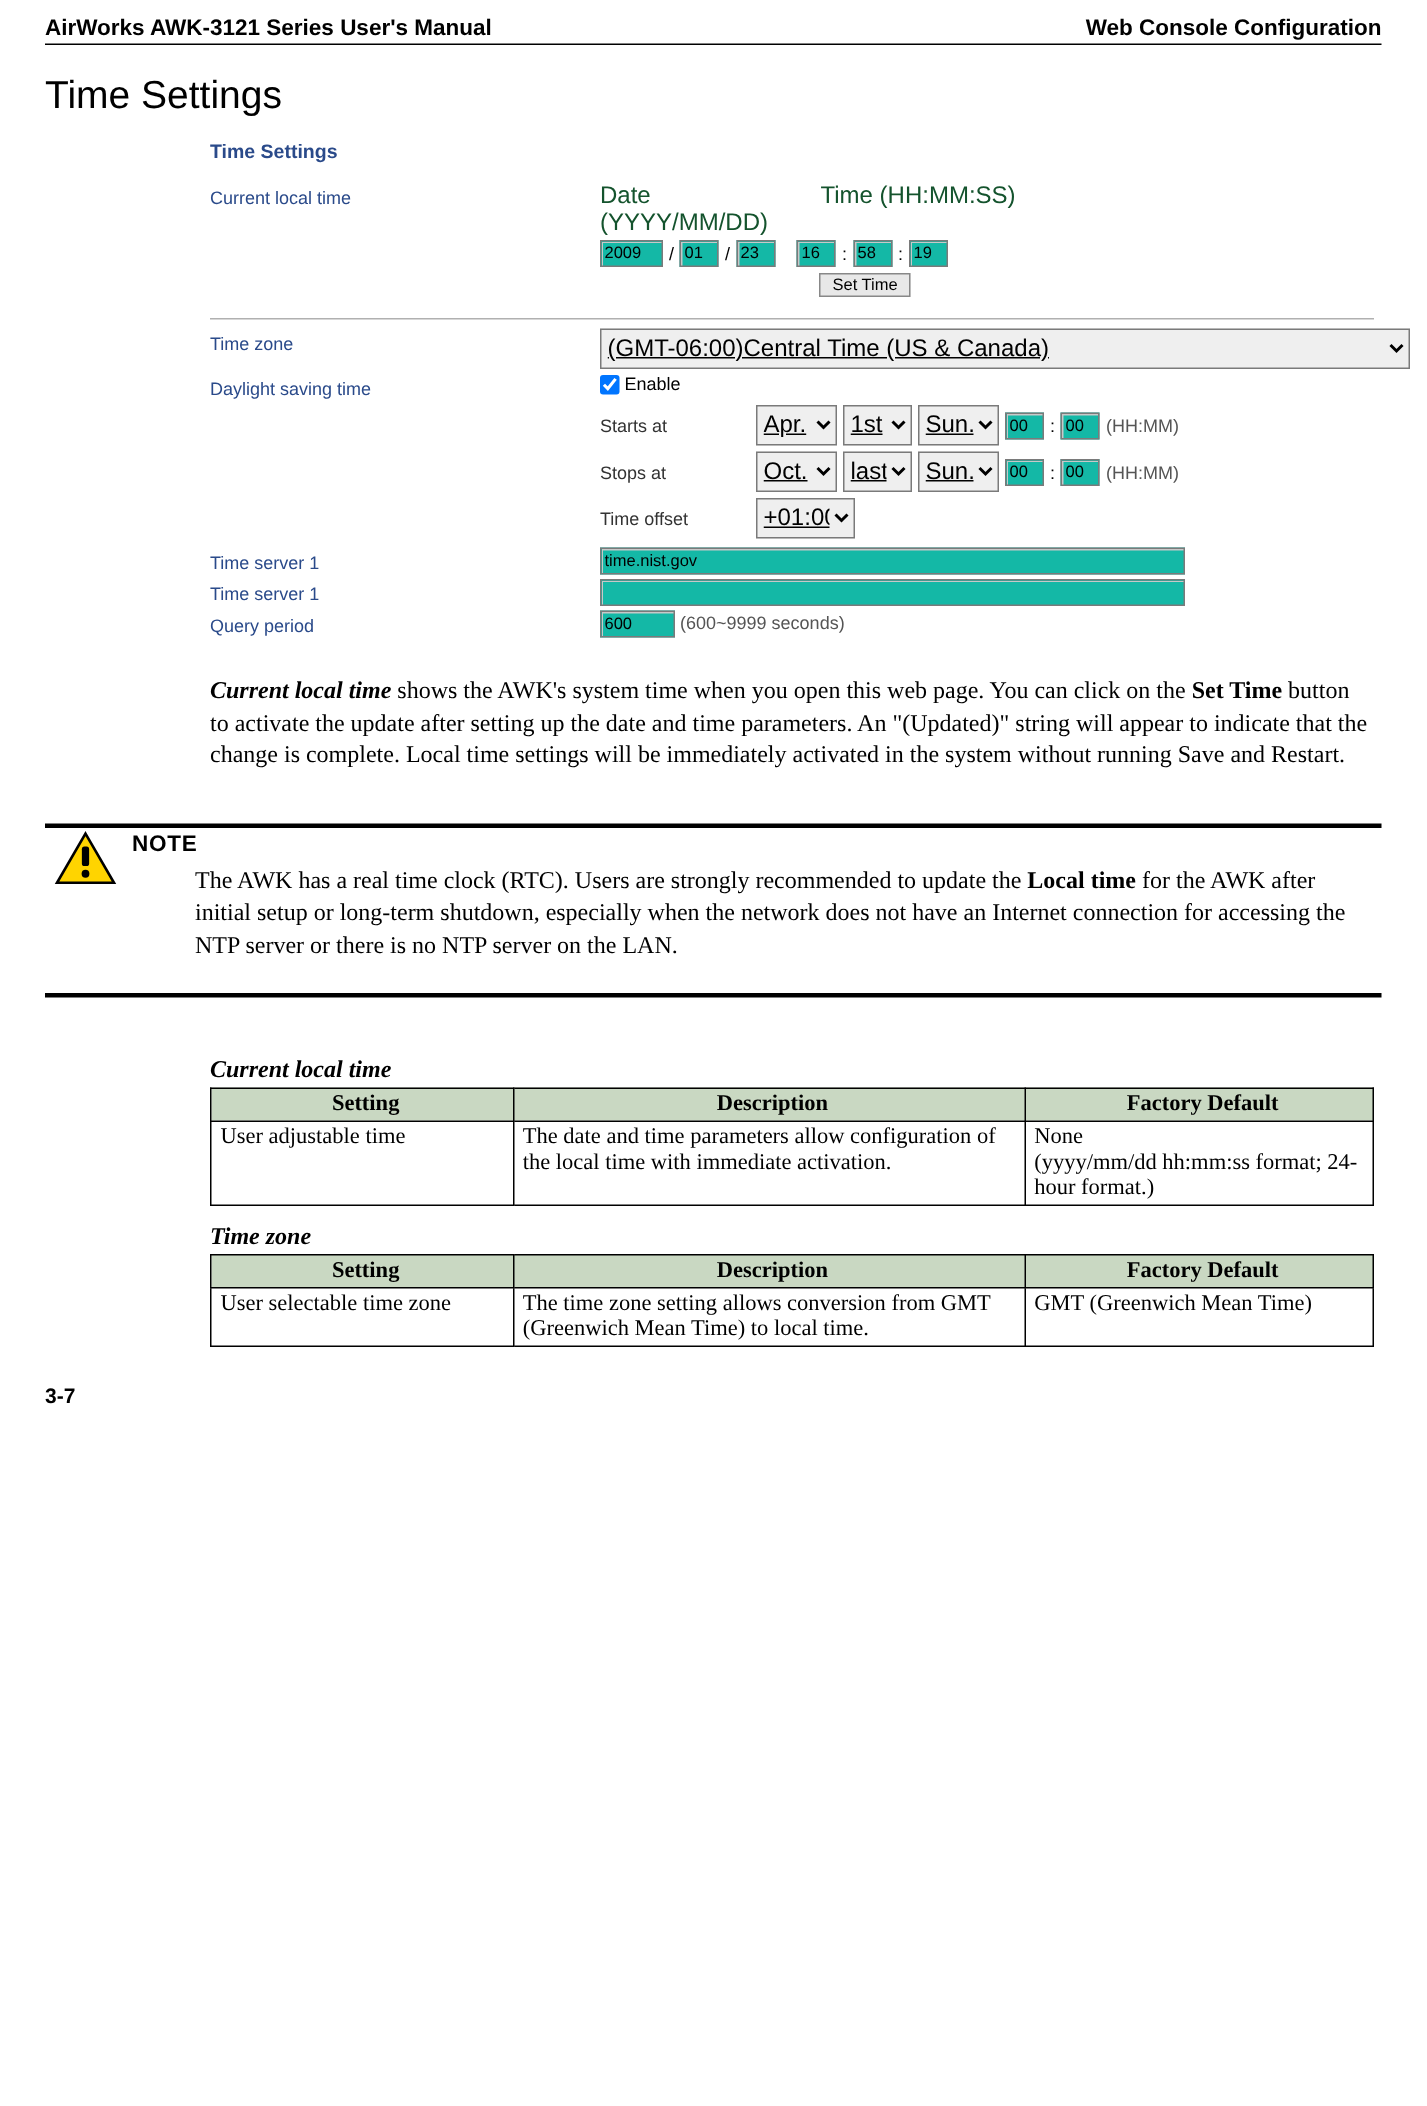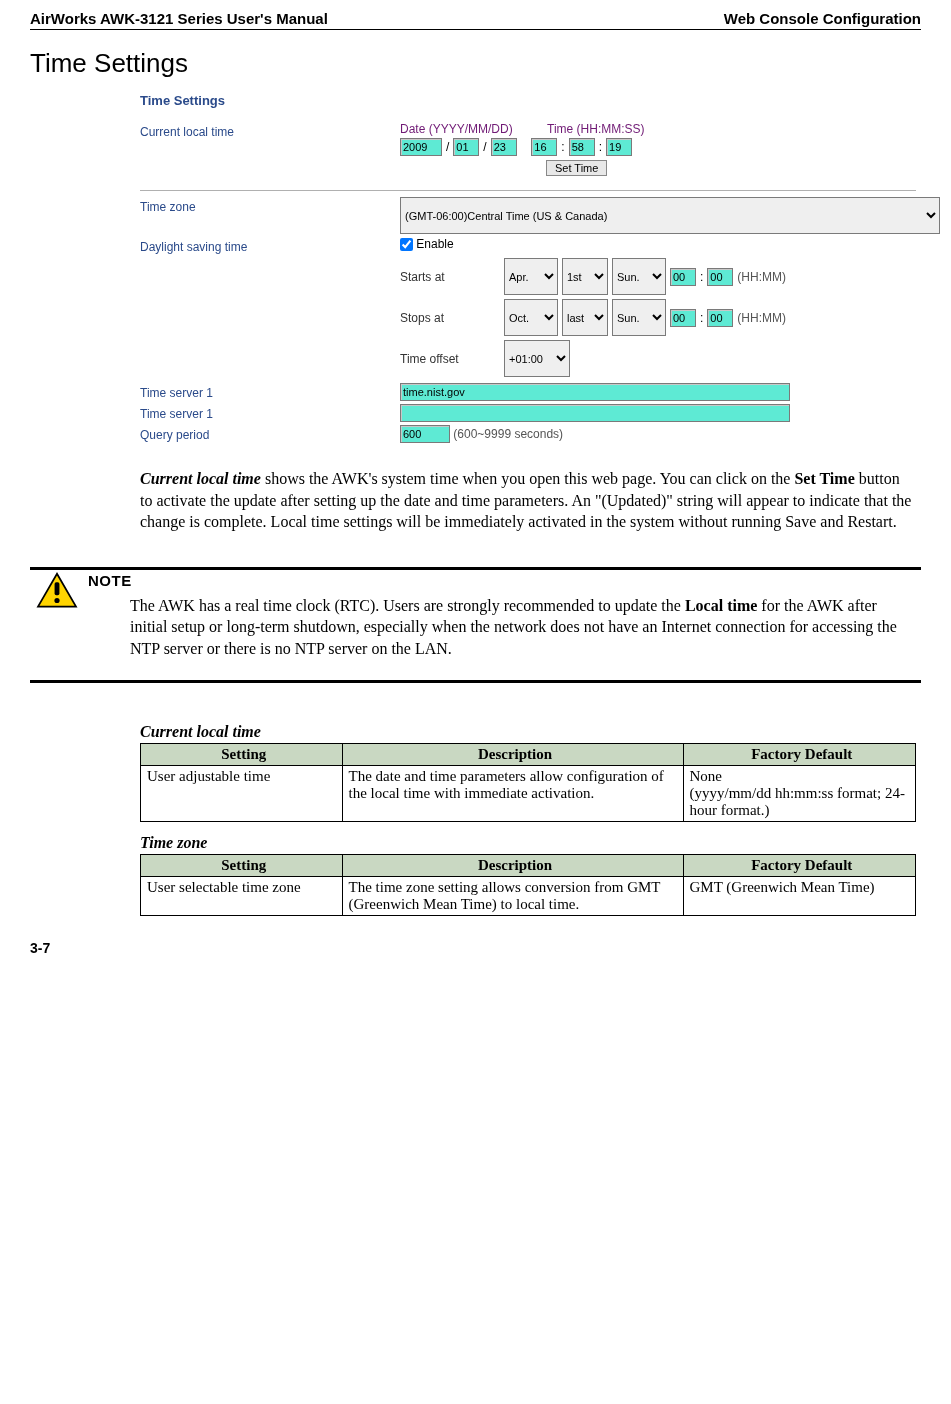--- a/index.html
+++ b/index.html
@@ -46,29 +46,29 @@
     color: #2a4a8a;
     font-family: Verdana, Arial, sans-serif;
     font-weight: bold;
     font-size: 13px;
     margin-bottom: 14px;
   }
   .panel-row { display: flex; align-items: flex-start; font-family: Verdana, Arial, sans-serif; font-size: 12px; margin: 3px 0; }
   .panel-label { color: #2a4a8a; width: 260px; flex-shrink: 0; padding-top: 3px; }
   .panel-cell { flex: 1; }
   .date-head { display: flex; gap: 2px; margin-bottom: 2px; }
-  .date-head span { color: #701a75; font-size: 12px; }
+  .date-head span { color: #14532d; font-size: 16px; }
   .date-head .d1 { width: 145px; }
   .date-inputs { display: flex; align-items: center; gap: 4px; }
-  input.sm { font-family: Verdana, sans-serif; font-size: 11px; border: 1px solid #7a7a7a; background: #5eead4; padding: 1px 2px; height: 18px; box-shadow: inset 1px 1px 0 #c8c8c8; }
+  input.sm { font-family: Verdana, sans-serif; font-size: 11px; border: 1px solid #7a7a7a; background: #14b8a6; padding: 1px 2px; height: 18px; box-shadow: inset 1px 1px 0 #c8c8c8; }
   input.y { width: 42px; }
   input.d { width: 26px; text-align: left; }
   input.wide { width: 390px; }
   input.med { width: 50px; }
-  select.sm { font-family: Verdana, sans-serif; font-size: 11px; border: 1px solid #7a7a7a; background: #efefef; height: 37px; }
+  select.sm { font-family: Verdana, sans-serif; font-size: 16px; border: 1px solid #7a7a7a; background: #efefef; height: 27px; text-decoration: underline; }
   .btn-set {
     font-family: Verdana, sans-serif; font-size: 11px;
     padding: 1px 8px; border: 1px solid #888; background: #e8e8e8;
     margin-top: 4px; margin-left: 146px;
   }
   .thin-rule { border: none; border-top: 1px solid #b0b0b0; margin: 14px 0 6px 0; width: 100%; }
   .chk { width: 13px; height: 13px; vertical-align: middle; }
   .sub-label { width: 100px; display: inline-block; color: #333; }
   .panel-sub { margin-left: 260px; font-family: Verdana, sans-serif; font-size: 12px; margin-top: 4px; display: flex; align-items: center; gap: 4px; }
   .gray-txt { color: #555; font-size: 12px; }

